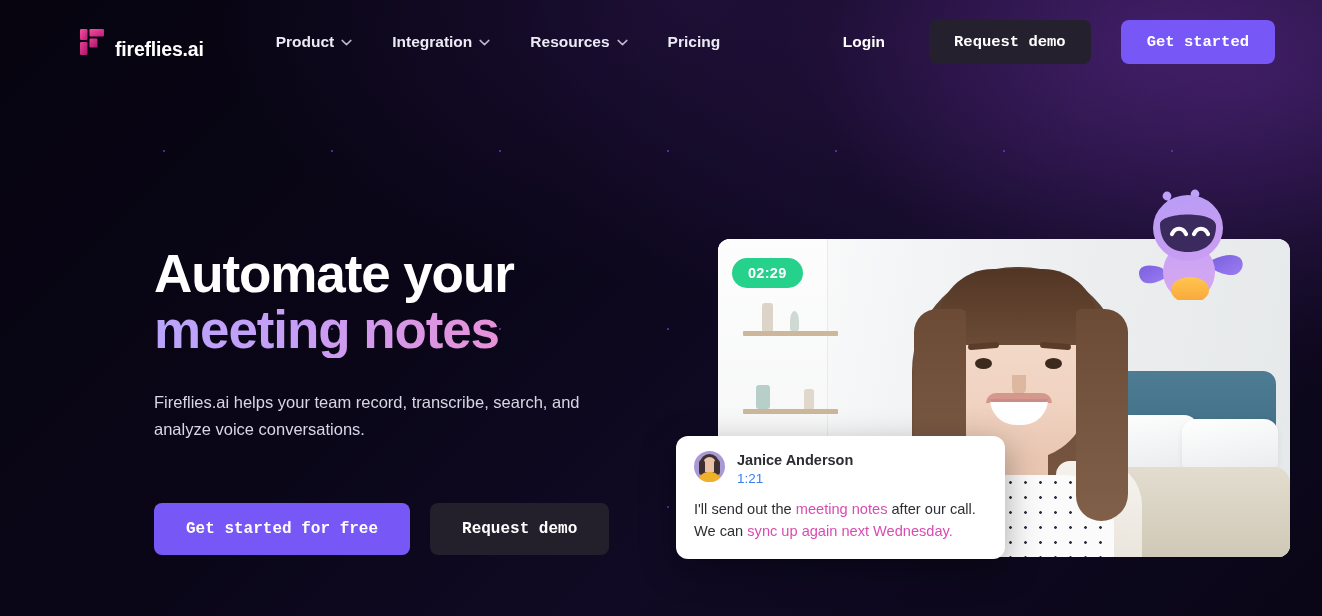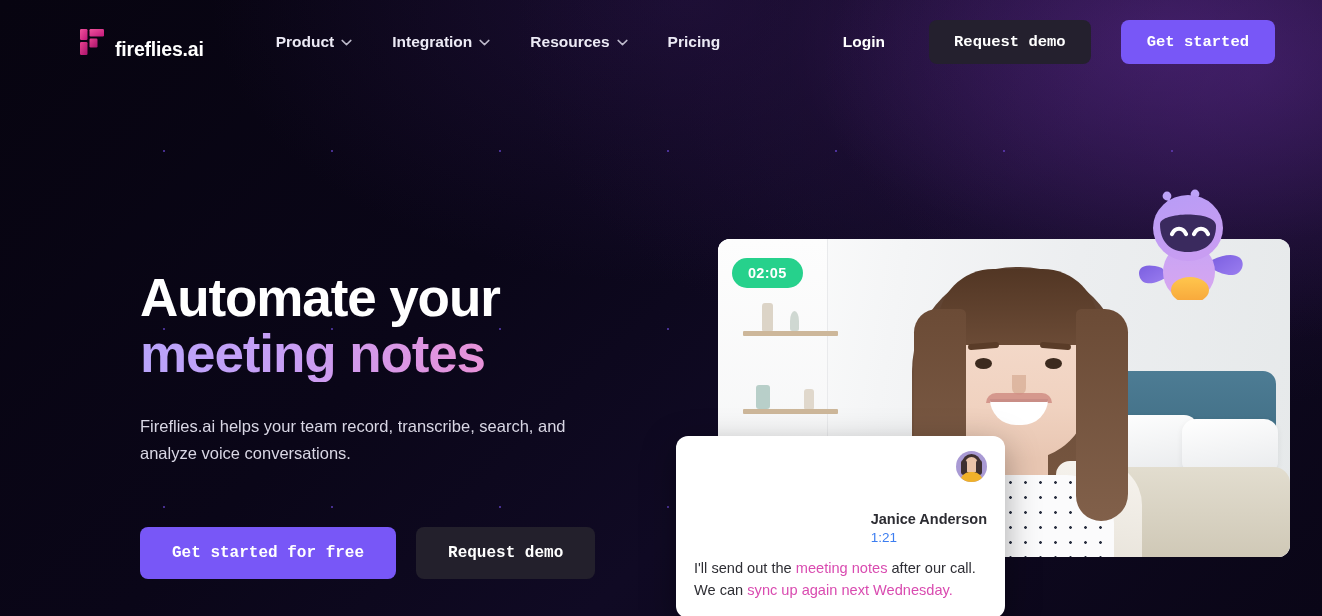--- a/index.html
+++ b/index.html
@@ -79,23 +79,22 @@
   .btn-demo-nav {
     background: #24202e; padding: 13px 25px;
   }
   .btn-start-nav {
     background: #7857f7; padding: 13px 26px;
   }
 
   
   .hero-left {
     position: absolute;
-    left: 140px; top: 246px; width: 520px;
+    left: 154px; top: 246px; width: 520px;
     z-index: 5;
-    margin-top: 24px;
   }
   h1.hero-title {
     font-size: 53px; line-height: 1.06; font-weight: 700;
     letter-spacing: -1.1px; color: #ffffff;
   }
   .hero-title .line2 {
     display: block;
     background: linear-gradient(90deg, #b9a4fb 0%, #c79ef5 28%, #ec8fd4 72%, #f48fc8 100%);
     -webkit-background-clip: text;
     background-clip: text;
@@ -196,21 +195,21 @@
   .robot { position: absolute; left: 1136px; top: 176px; width: 112px; height: 124px; z-index: 7; }
 
   
   .transcript {
     position: absolute; left: 676px; top: 436px; width: 329px;
     background: #ffffff; border-radius: 12px;
     padding: 15px 18px 17px 18px;
     box-shadow: 0 10px 34px rgba(0,0,0,0.34);
     z-index: 8;
   }
-  .t-head { display: flex; align-items: flex-end; gap: 28px; flex-direction: column; }
+  .t-head { display: flex; align-items: flex-start; gap: 12px; }
   .t-avatar { width: 31px; height: 31px; border-radius: 50%; overflow: hidden;
     background: #a99ad4; position: relative; flex: 0 0 auto; }
   .av-hair { position: absolute; left: 6px; top: 3px; width: 19px; height: 22px;
     background: #3e3030; border-radius: 10px 10px 7px 7px; }
   .av-face { position: absolute; left: 9px; top: 6px; width: 13px; height: 16px;
     background: #e9c3a8; border-radius: 7px 7px 6px 6px; }
   .av-hair2 { position: absolute; left: 5px; top: 9px; width: 6px; height: 15px;
     background: #3e3030; border-radius: 4px; }
   .av-hair3 { position: absolute; right: 5px; top: 9px; width: 6px; height: 15px;
     background: #3e3030; border-radius: 4px; }
@@ -329,21 +328,21 @@
           <div class="hair-side r"></div>
           <div class="brow l"></div>
           <div class="brow r"></div>
           <div class="eye l"></div>
           <div class="eye r"></div>
           <div class="nose"></div>
           <div class="lip"></div>
           <div class="smile"></div>
         </div>
       </div>
-      <div class="timer-badge">02:05</div>
+      <div class="timer-badge">02:29</div>
     </div>
 
   </section>
 
   <svg class="robot" viewBox="0 0 112 124">
     <defs>
       <linearGradient id="rg" x1="0" y1="0" x2="0.4" y2="1">
         <stop offset="0%" stop-color="#b79cf6"></stop>
           <stop offset="100%" stop-color="#c89df2"></stop>
       </linearGradient>

